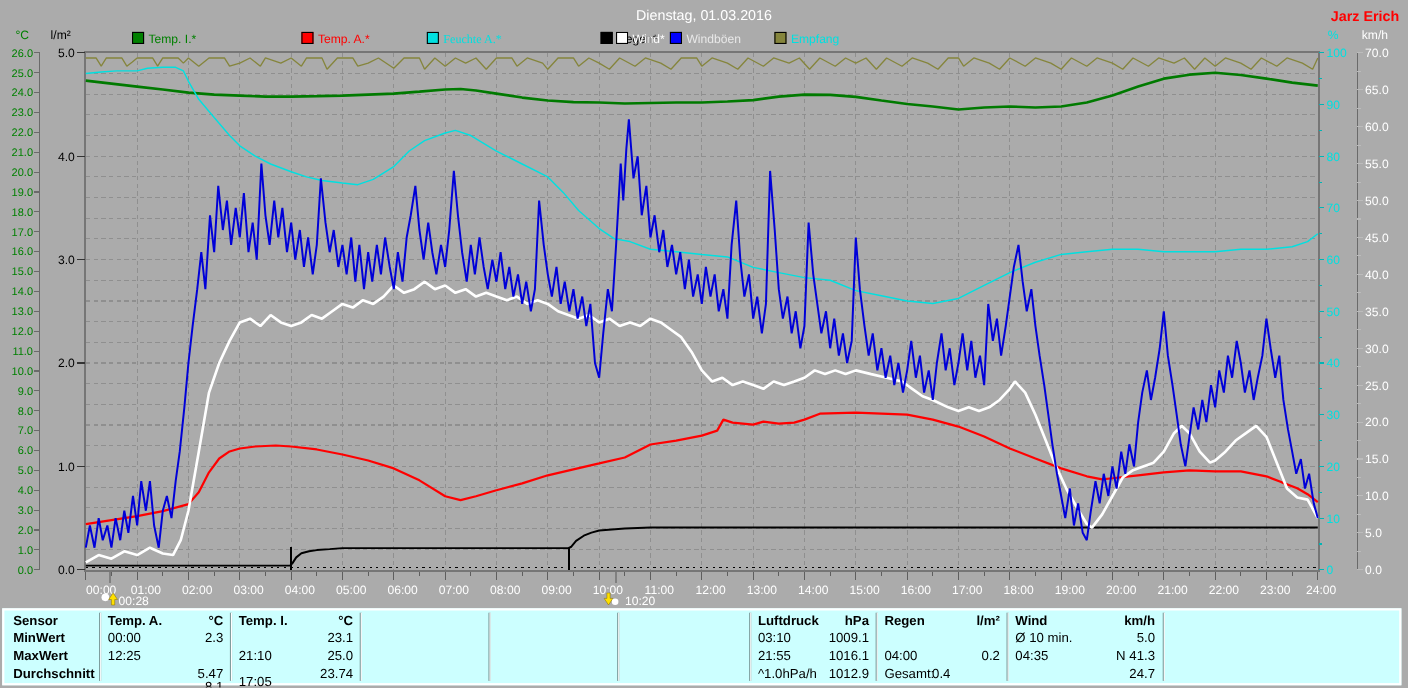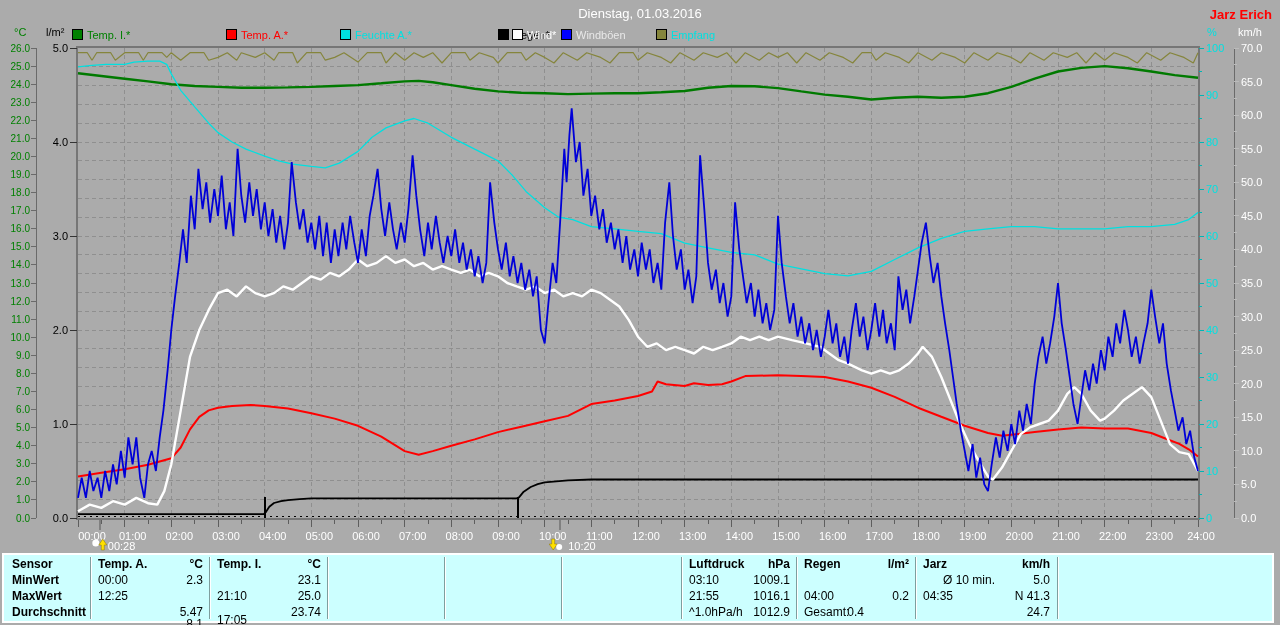--- a/index.html
+++ b/index.html
@@ -1,21 +1,21 @@
 <!DOCTYPE html>
 <html><head>
 <meta charset="utf-8">
 <style>
   html,body{margin:0;padding:0;}
   body{width:1280px;height:625px;position:relative;background:#ababab;overflow:hidden;
        font-family:"Liberation Sans",sans-serif;-webkit-font-smoothing:none;}
   #title{position:absolute;top:6px;left:0;width:100%;text-align:center;color:#ffffff;font-size:13px;}
   #watermark{position:absolute;top:7px;right:8px;color:#ff0000;font-size:13px;font-weight:bold;}
   .unit{position:absolute;top:26px;font-size:11px;}
-  .legend-item{position:absolute;top:29px;height:12px;font-size:11px;white-space:nowrap;cursor:default;}
+  .legend-item{position:absolute;top:29px;height:12px;font-size:11px;white-space:nowrap;cursor:default;margin-left:48px;}
   .legend-item .sw{display:inline-block;width:9px;height:9px;border:1px solid #000;vertical-align:-1px;margin-right:4px;}
   #plot{position:absolute;left:0;top:0;}
   #footer{position:absolute;left:2px;top:553px;width:1268px;height:66px;background:#ccffff;
           border:2px solid #ffffff;font-size:12px;color:#000;}
   .frow{position:absolute;height:15px;line-height:15px;white-space:nowrap;}
   .fdiv{position:absolute;top:2px;bottom:2px;width:1px;background:#7e9e9e;border-right:1px solid #ffffff;}
   .b{font-weight:bold;}
   .cellL{position:absolute;text-align:left;}
   .cellR{position:absolute;text-align:right;}
 </style>
@@ -313,21 +313,21 @@
 <div id="watermark">Jarz Erich</div>
 
 <span class="unit" style="left:14px;color:#008000;">°C</span>
 <span class="unit" style="left:46px;color:#000000;">l/m²</span>
 <span class="unit" style="left:1207px;color:#00e0e0;">%</span>
 <span class="unit" style="left:1238px;color:#ffffff;">km/h</span>
 
 <div id="legend">
     <div class="legend-item" style="left: 72px;"><span class="sw" style="background: rgb(0, 128, 0);"></span><span style="color: rgb(0, 128, 0);">Temp. I.*</span></div>
     <div class="legend-item" style="left: 226px;"><span class="sw" style="background: rgb(255, 0, 0);"></span><span style="color: rgb(255, 0, 0);">Temp. A.*</span></div>
-    <div class="legend-item" style="left: 340px;"><span class="sw" style="background: rgb(0, 224, 224);"></span><span style="color: rgb(0, 224, 224);">Feuchte A.*</span></div>
+    <div class="legend-item" style="left: 340px;"><span class="sw" style="background: rgb(0, 224, 224);"></span><span style="color: rgb(0, 224, 224); font-family: Liberation Serif, serif;">Feuchte A.*</span></div>
     <div class="legend-item" style="left: 450px; padding-left: 48px;"><span class="sw" style="background: rgb(0, 0, 0);"></span><span style="color: rgb(0, 0, 0);">Regen*</span></div>
     <div class="legend-item" style="left: 512px;"><span class="sw" style="background: rgb(255, 255, 255);"></span><span style="color: rgb(255, 255, 255);">Wind*</span></div>
     <div class="legend-item" style="left: 561px;"><span class="sw" style="background: rgb(0, 0, 255);"></span><span style="color: rgb(232, 232, 232);">Windböen</span></div>
     <div class="legend-item" style="left: 656px;"><span class="sw" style="background: rgb(133, 133, 60);"></span><span style="color: rgb(0, 224, 224);">Empfang</span></div>
   </div>
 <div id="footer">
     <div class="fdiv" style="left: 86px;"></div>
     <div class="fdiv" style="left: 205px;"></div>
     <div class="fdiv" style="left: 323px;"></div>
     <div class="fdiv" style="left: 440px;"></div>
@@ -361,20 +361,20 @@
     <div class="frow cellL" style="left: 685px; width: 70px; top: 34px;">21:55</div>
     <div class="frow cellR" style="left: 726px; width: 60px; top: 34px;">1016.1</div>
     <div class="frow cellL" style="left: 685px; width: 70px; top: 50px;">^1.0hPa/h</div>
     <div class="frow cellR" style="left: 726px; width: 60px; top: 50px;">1012.9</div>
     <div class="frow cellL b" style="left: 800px; width: 60px; top: 2px;">Regen</div>
     <div class="frow cellR b" style="left: 857px; width: 48px; top: 2px;">l/m²</div>
     <div class="frow cellL" style="left: 800px; width: 70px; top: 34px;">04:00</div>
     <div class="frow cellR" style="left: 845px; width: 60px; top: 34px;">0.2</div>
     <div class="frow cellL" style="left: 800px; width: 70px; top: 50px;">Gesamt:</div>
     <div class="frow cellR" style="left: 800px; width: 60px; top: 50px;">0.4</div>
-    <div class="frow cellL b" style="left: 919px; width: 60px; top: 2px;">Jarz</div>
+    <div class="frow cellL b" style="left: 919px; width: 60px; top: 2px;">Wind</div>
     <div class="frow cellR b" style="left: 998px; width: 48px; top: 2px;">km/h</div>
-    <div class="frow cellL" style="left: 919px; width: 70px; top: 18px; margin-left: 20px;">Ø 10 min.</div>
+    <div class="frow cellL" style="left: 919px; width: 70px; top: 18px;">Ø 10 min.</div>
     <div class="frow cellR" style="left: 986px; width: 60px; top: 18px;">5.0</div>
     <div class="frow cellL" style="left: 919px; width: 70px; top: 34px;">04:35</div>
     <div class="frow cellR" style="left: 986px; width: 60px; top: 34px;">N 41.3</div>
     <div class="frow cellR" style="left: 986px; width: 60px; top: 50px;">24.7</div>
   </div>
 
 </body></html>

